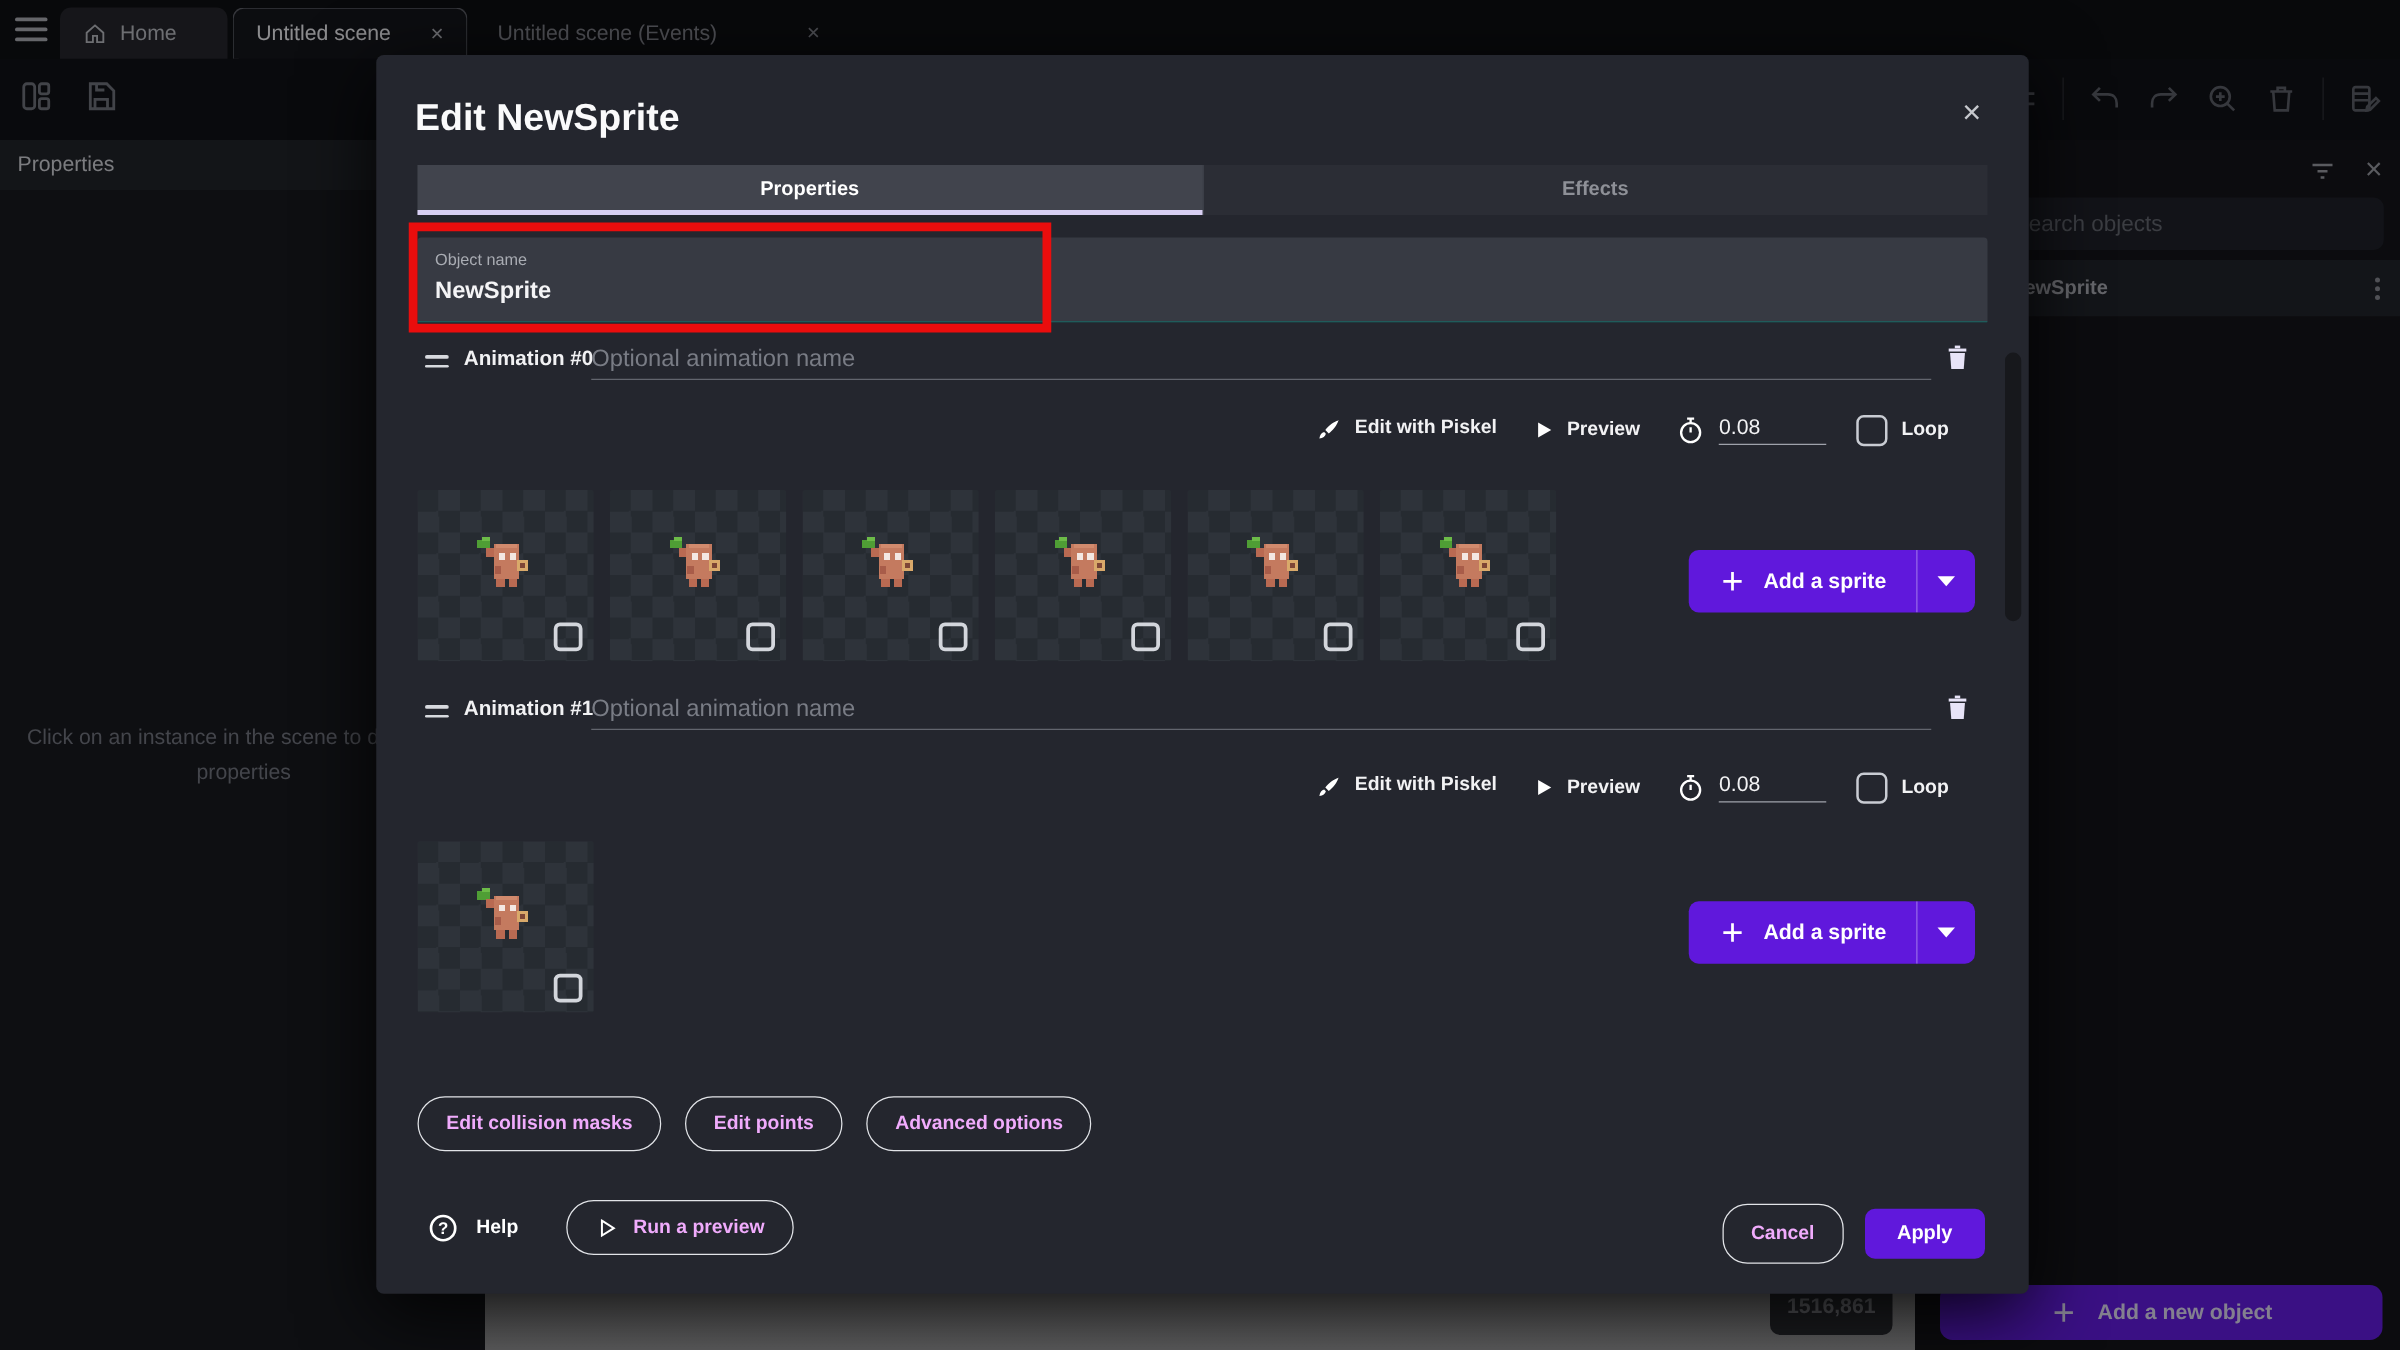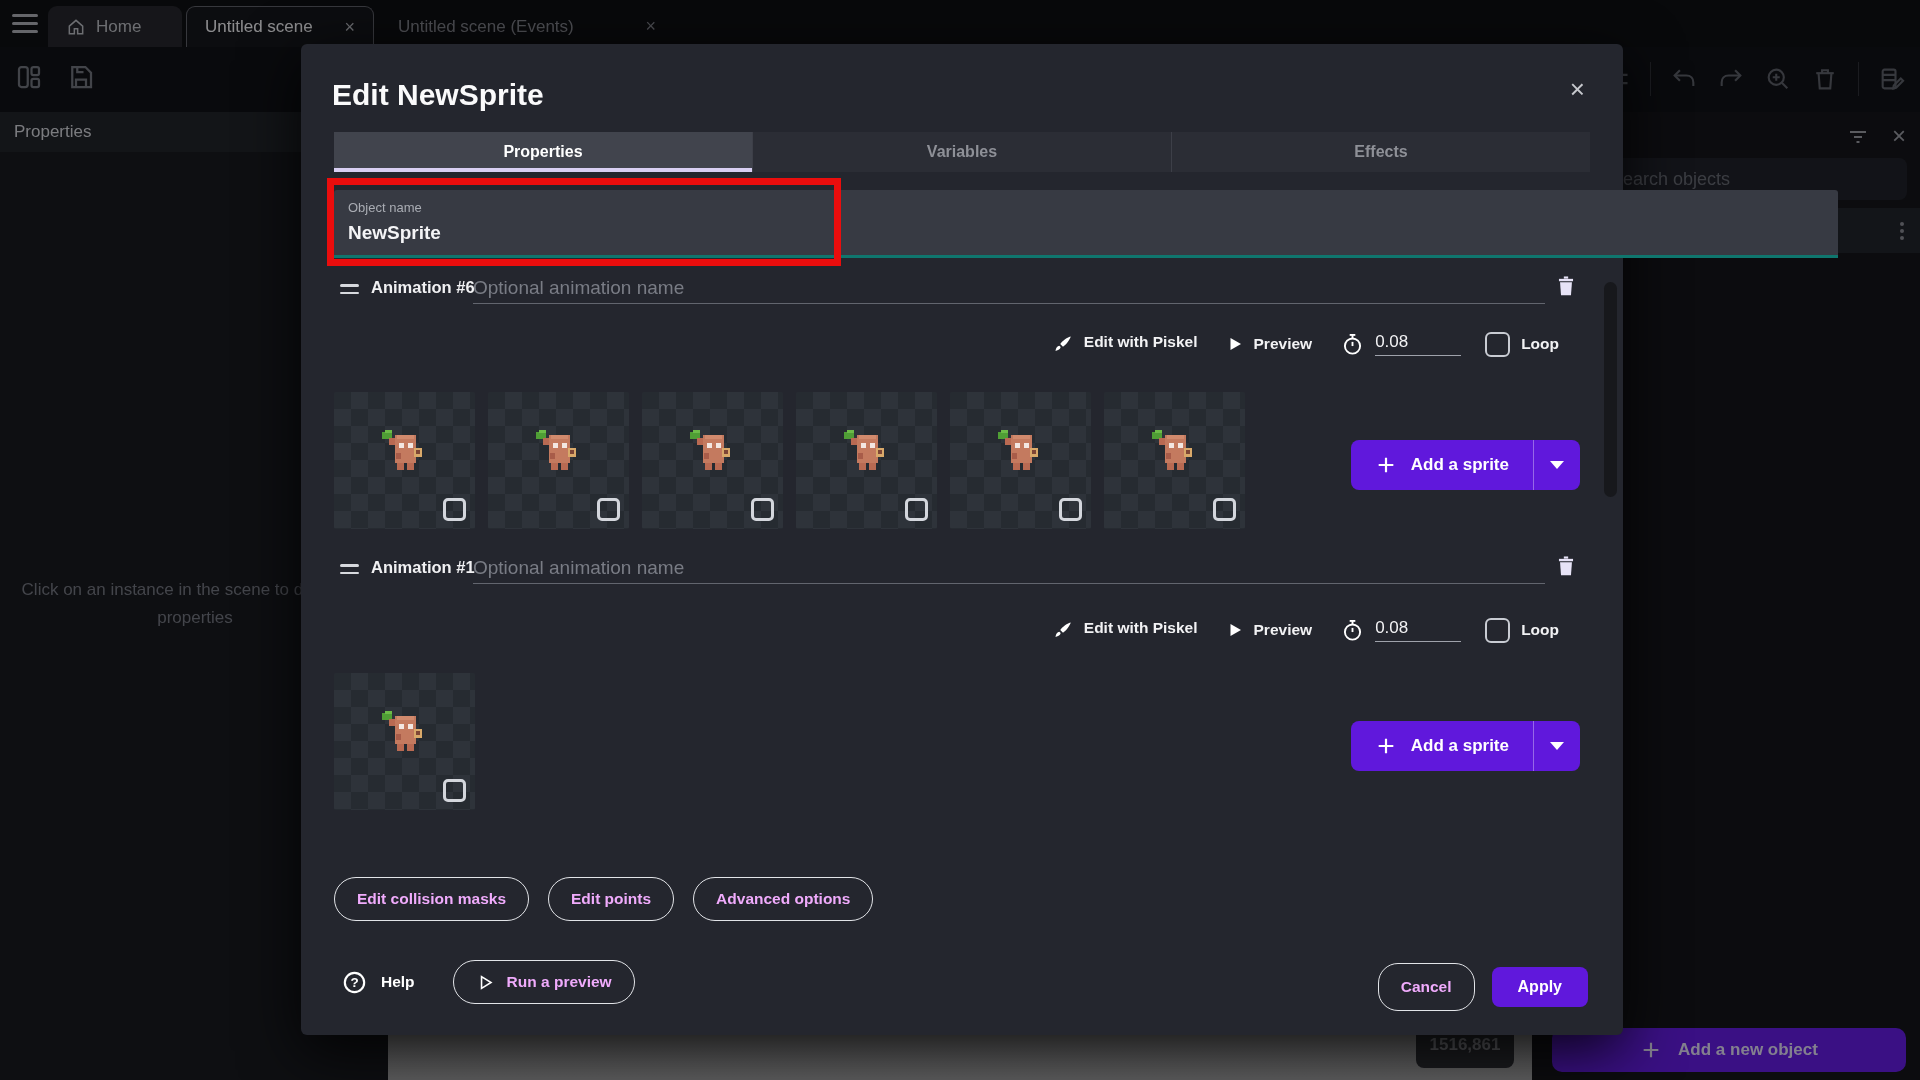--- a/index.html
+++ b/index.html
@@ -62,22 +62,22 @@
   .modal-title { position:absolute; left:31px; top:34px; font-size:30px; font-weight:800; color:#fafafb; }
   .modal-close { position:absolute; right:38px; top:30px; font-size:26px; color:#c6c8cd; cursor:pointer; }
 
   .mtabs { position:absolute; left:33px; top:88px; width:1256px; height:40px; display:flex; background:#2b2d35; }
   .mtab { flex:1; display:flex; align-items:center; justify-content:center; font-size:16px;
           font-weight:bold; color:#8e9097; border-right:1px solid #3d3f48; cursor:pointer; position:relative; }
   .mtab:last-child { border-right:none; }
   .mtab.active { background:#41444d; color:#ffffff; }
   .mtab.active::after { content:""; position:absolute; left:0; right:0; bottom:0; height:4px; background:#d8cff3; }
 
-  .objname-field { position:absolute; left:33px; top:146px; width:1504px; height:68px;
-                   background:#373a43; border-bottom:3px solid #0f766e; border-radius:3px 3px 0 0; }
+  .objname-field { position:absolute; left:33px; top:146px; width:1256px; height:68px;
+                   background:#373a43; border-bottom:1px solid #0f766e; border-radius:3px 3px 0 0; }
   .objname-label { position:absolute; left:14px; top:10px; font-size:13px; color:#a9acb3; }
   .objname-input { position:absolute; left:14px; top:32px; width:600px; background:transparent; border:none;
                    font-size:19px; font-weight:bold; color:#f4f4f6; font-family:"Liberation Sans",sans-serif; outline:none; }
   .red-annot { position:absolute; left:26px; top:134px; width:514px; height:88px;
                border:7px solid #ea0d0d; z-index:30; pointer-events:none; }
 
   .anim-header { position:absolute; left:33px; width:1256px; height:34px; }
   .drag-handle { position:absolute; left:6px; top:12px; width:19px; cursor:grab; }
   .drag-handle span { display:block; height:2.5px; background:#d7d9de; border-radius:2px; margin-bottom:5px; }
   .anim-label { position:absolute; left:37px; top:6px; font-size:16.5px; font-weight:bold; color:#f1f1f3; }
@@ -239,36 +239,35 @@
 </div>
 
 <div class="backdrop"></div>
 
 <div class="modal">
   <div class="modal-title">Edit NewSprite</div>
   <div class="modal-close">×</div>
 
   <div class="mtabs">
     <div class="mtab active">Properties</div>
-    <div class="mtab">Variables</div>
     <div class="mtab">Effects</div>
   </div>
 
   <div class="objname-field">
     <div class="objname-label">Object name</div>
     <input class="objname-input" value="NewSprite" style="">
   </div>
   <div class="red-annot"></div>
 
   <div class="anim-header" style="top:228px;">
     <div class="drag-handle">
         <span></span>
         <span></span>
       </div>
-    <div class="anim-label">Animation #6</div>
+    <div class="anim-label">Animation #0</div>
     <input class="anim-name-input" placeholder="Optional animation name" style="">
     <span class="anim-trash">
       <svg width="26" height="28" viewBox="0 0 24 24" fill="currentColor">
           <rect x="10" y="3.2" width="4" height="2"></rect>
           <rect x="5.5" y="5.4" width="13" height="2.2"></rect>
           <path d="M6.5 8.6 H17.5 L16.6 20.5 H7.4 Z"></path>
         </svg>
     </span>
   </div>
 

